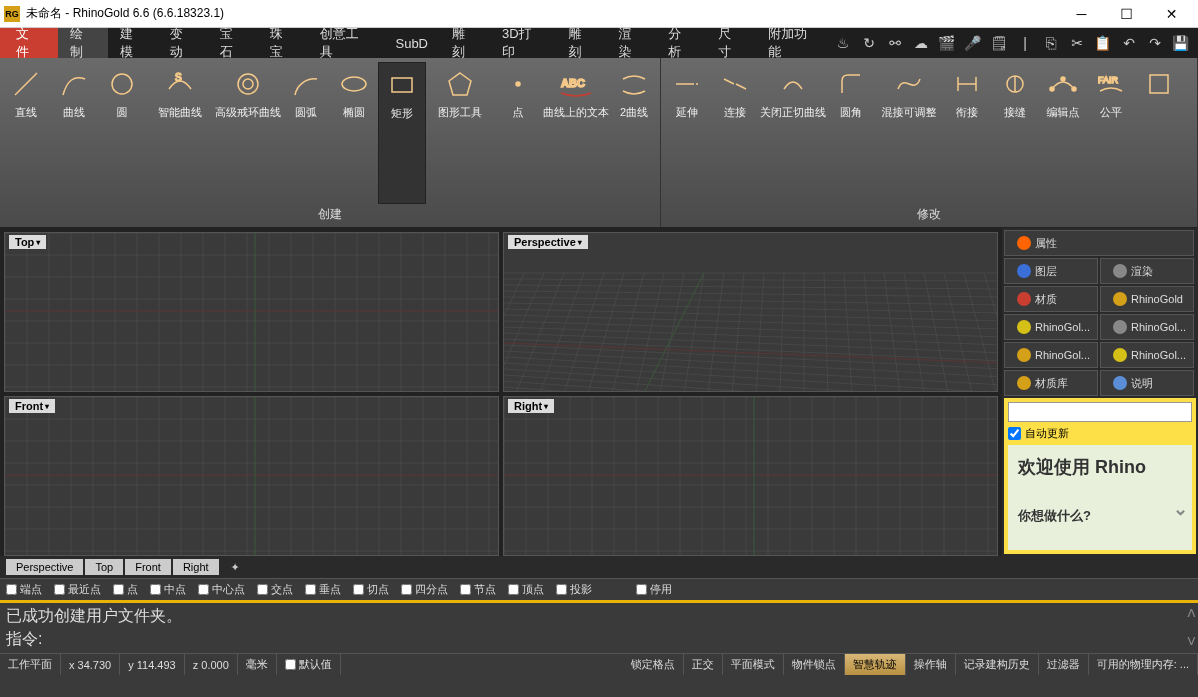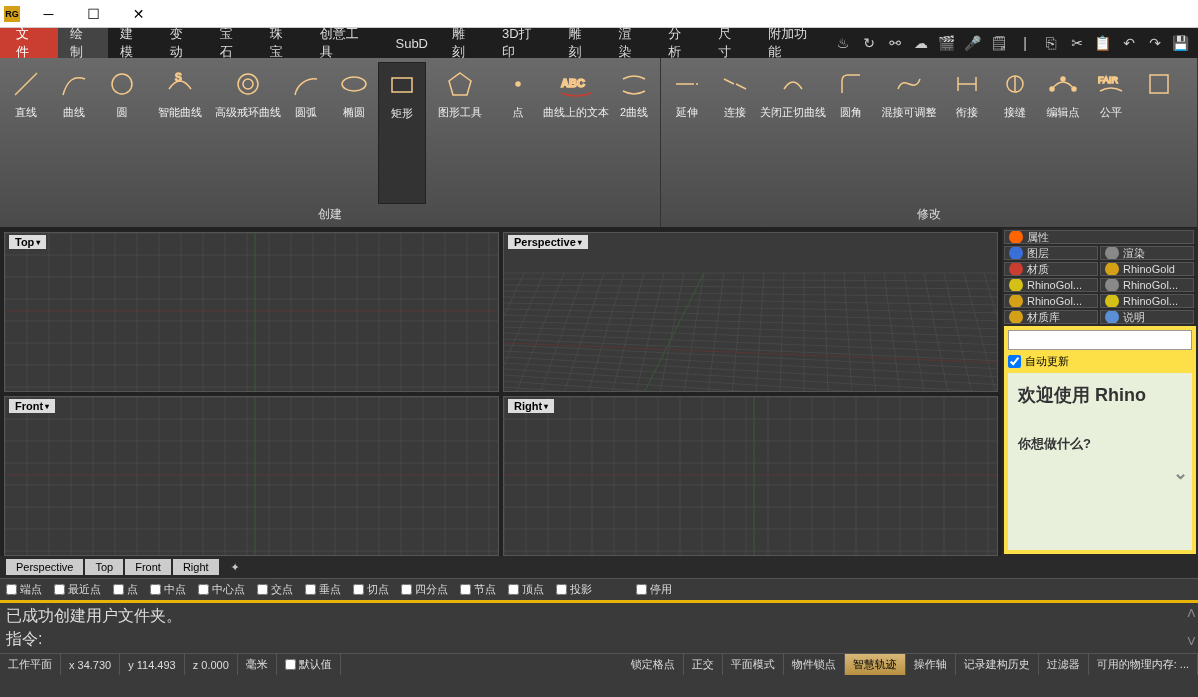--- a/index.html
+++ b/index.html
@@ -29,21 +29,21 @@
 .tool svg { stroke: #f5c98a; fill: none; stroke-width: 1.5; }
 
 .workspace { display: flex; height: 328px; background: #222; }
 .viewports { flex: 1; display: grid; grid-template-columns: 1fr 1fr; grid-template-rows: 160px 160px; gap: 4px; padding: 4px; background: #222; }
 .viewport { background: #3a3a3a; border: 1px solid #555; position: relative; overflow: hidden; }
 .vp-label { position: absolute; top: 2px; left: 4px; background: #ddd; color: #000; font-weight: bold; font-size: 11px; padding: 1px 6px; display: flex; align-items: center; gap: 2px; z-index: 2; }
 .vp-grid { position: absolute; inset: 0; }
 
 .sidepanel { width: 196px; background: #2a2a2a; padding: 2px; display: flex; flex-direction: column; }
 .panel-tabs { display: flex; flex-wrap: wrap; gap: 2px; }
-.ptab { width: 94px; height: 14px; background: #3a3a3a; border: 1px solid #555; display: flex; align-items: center; padding: 0 4px; gap: 4px; cursor: pointer; font-size: 11px; color: #ddd; overflow: hidden; white-space: nowrap; }
+.ptab { width: 94px; height: 26px; background: #3a3a3a; border: 1px solid #555; display: flex; align-items: center; padding: 0 12px; gap: 4px; cursor: pointer; font-size: 11px; color: #ddd; overflow: hidden; white-space: nowrap; }
 .ptab.wide { width: 190px; }
 .ptab .picon { width: 14px; height: 14px; border-radius: 50%; flex-shrink: 0; }
 .subpanel { background: #fde047; color: #000; margin-top: 2px; flex: 1; padding: 4px; display: flex; flex-direction: column; gap: 4px; }
 .subpanel input[type=text] { width: 100%; height: 20px; border: 1px solid #999; padding: 0 4px; }
 .autoupd { display: flex; align-items: center; gap: 4px; font-size: 11px; }
 .welcome { background: #e8f0dc; padding: 10px; font-size: 18px; font-weight: bold; color: #333; flex: 1; position: relative; }
 .welcome .sub { font-size: 13px; margin-top: 28px; font-weight: bold; }
 .scroll-hint { position: absolute; right: 4px; top: 50%; color: #888; }
 
 .vp-tabs { height: 22px; background: #2a2a2a; display: flex; align-items: center; padding: 0 6px; gap: 2px; }
@@ -67,20 +67,21 @@
 
 .grid-svg line { stroke: #555; stroke-width: 0.5; }
 .grid-svg .axisx { stroke: #5a3535; stroke-width: 1; }
 .grid-svg .axisy { stroke: #3a5a3a; stroke-width: 1; }
 </style>
 </head>
 <body>
 
 <div class="titlebar">
   <div class="icon">RG</div>
+  <div class="title">未命名 - RhinoGold 6.6 (6.6.18323.1)</div>
   <div class="win-controls">
     <div class="win-btn">─</div>
     <div class="win-btn">☐</div>
     <div class="win-btn close">✕</div>
   </div>
 </div>
 
 <div class="menubar">
   <div class="menu-item file">文件</div>
   <div id="menu-items" style="display: contents;"><div class="menu-item active">绘制</div><div class="menu-item">建模</div><div class="menu-item">变动</div><div class="menu-item">宝石</div><div class="menu-item">珠宝</div><div class="menu-item">创意工具</div><div class="menu-item">SubD</div><div class="menu-item">雕刻</div><div class="menu-item">3D打印</div><div class="menu-item">雕刻</div><div class="menu-item">渲染</div><div class="menu-item">分析</div><div class="menu-item">尺寸</div><div class="menu-item">附加功能</div></div>

